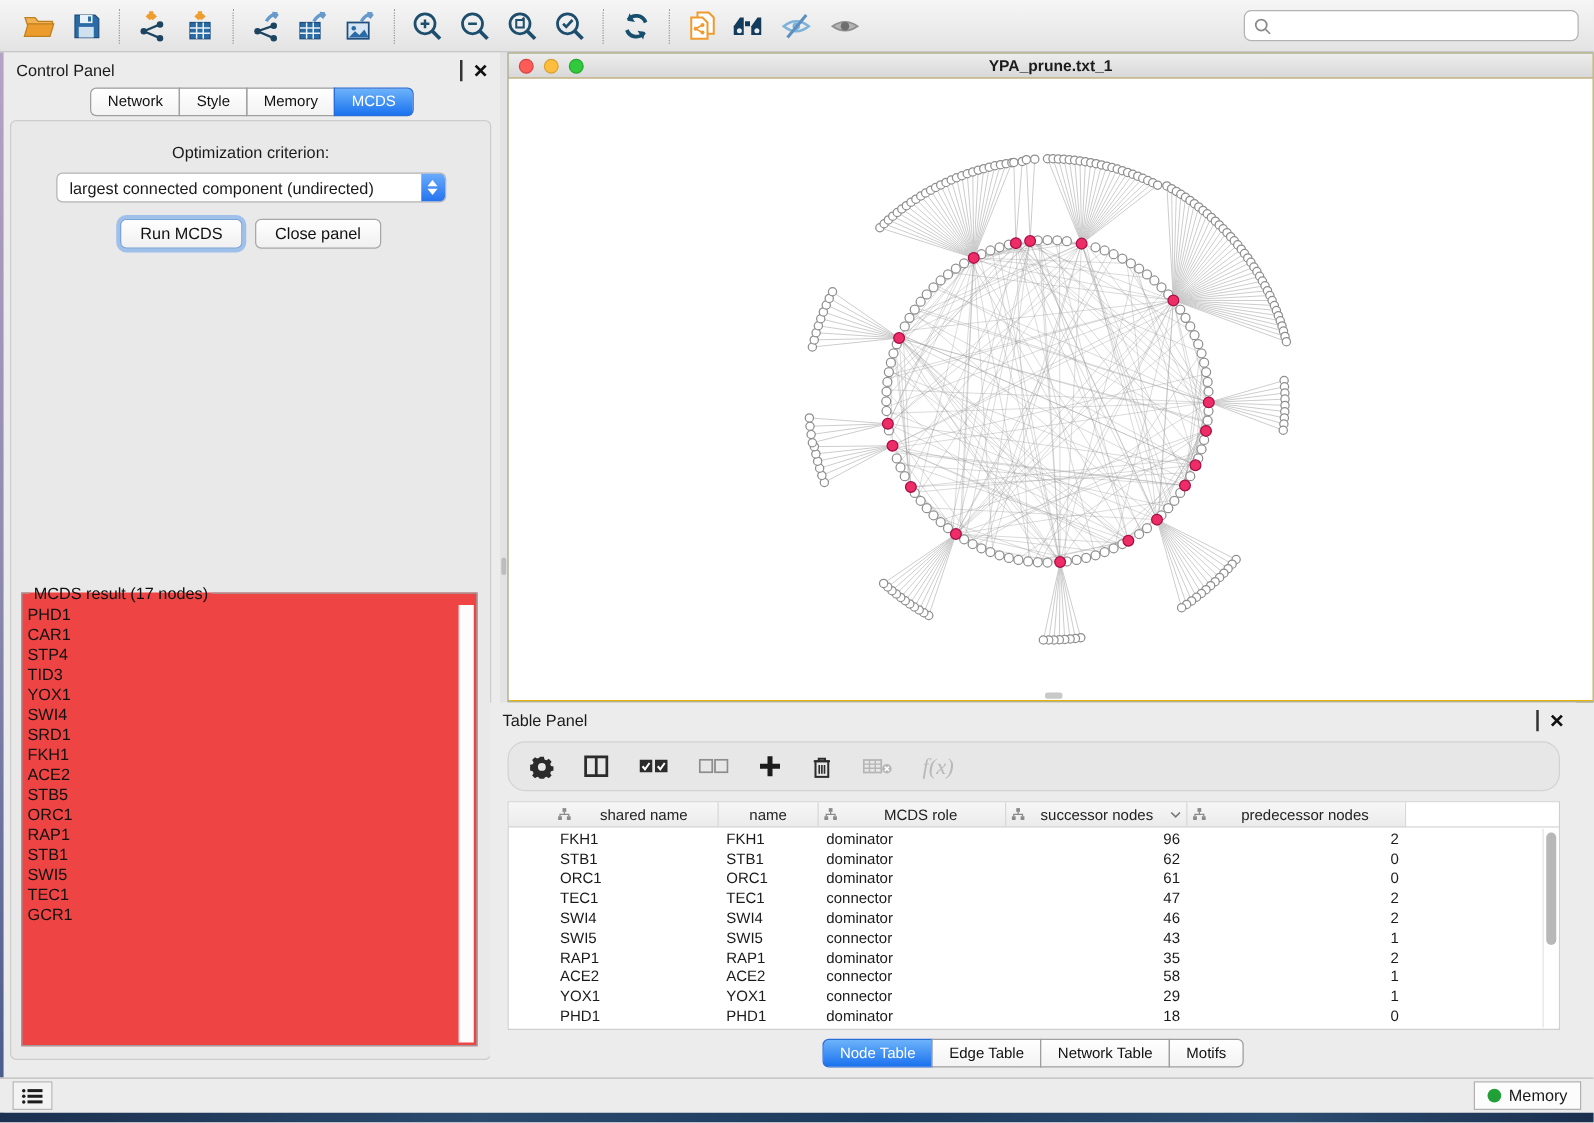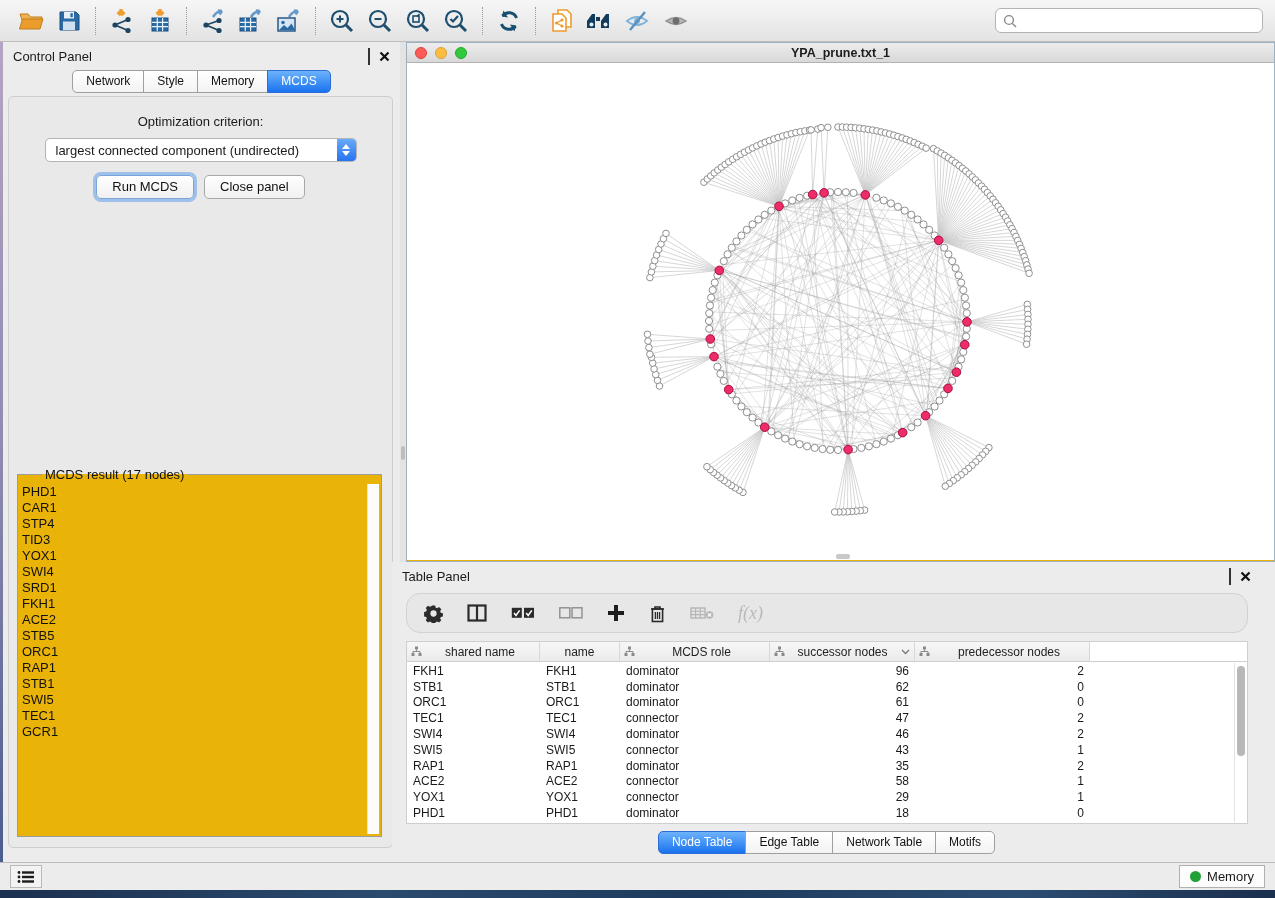--- a/index.html
+++ b/index.html
@@ -43,21 +43,21 @@
   .dropdown .dd-text { padding-left:10px; flex:1; white-space:nowrap; }
   .dd-stepper { width:19px; height:24px; background:linear-gradient(#6cadfc,#2271ef);
     display:flex; flex-direction:column; align-items:center; justify-content:center; gap:2px; border-radius:0 4px 4px 0; }
   .dd-up { width:0;height:0;border-left:4px solid transparent;border-right:4px solid transparent;border-bottom:5px solid #fff; }
   .dd-down { width:0;height:0;border-left:4px solid transparent;border-right:4px solid transparent;border-top:5px solid #fff; }
   .btn-row { display:flex; justify-content:center; gap:10px; margin-top:13px; }
   .push-btn { font-size:13px; font-family:"Liberation Sans",sans-serif; padding:3px 15px 4px;
     background:linear-gradient(#ffffff,#f0f0f0); border:1px solid #a8a8a8; border-radius:5px; color:#111; }
   .push-btn.focused { box-shadow:0 0 0 3px rgba(110,165,235,.6); border-color:#7aa5d8; }
   fieldset.result-box { position:absolute; left:8px; right:10px; top:370px; bottom:10px;
-    border:1px solid #9c9c9c; background:#eab308;padding-left:18px; }
+    border:1px solid #9c9c9c; background:#ef4444; }
   fieldset.result-box legend { font-size:13px; margin-left:6px; padding:0 3px; color:#111; }
   .result-list { position:absolute; inset:2px 15px 2px 4px; overflow:hidden; }
   .result-item { font-size:13px; line-height:16px; color:#111; }
   .result-scroll { position:absolute; top:2px; bottom:2px; right:2px; width:12px; background:#fcfcfc; border-left:1px solid #e4e4e4; }
 
   
   .vsplit { position:absolute; left:400px; top:42px; width:6px; height:820px; background:#e3e3e3; }
   .vsplit .grip { position:absolute; left:1px; top:404px; width:4px; height:14px; background:#bdbdbd; border-radius:2px; }
   .hgrip { position:absolute; left:427px; top:451px; width:14px; height:5px; background:#c9c9c9; border-radius:2px; }
 
@@ -85,21 +85,21 @@
   .data-table { position:absolute; left:14px; right:13px; top:79px; height:183px;
     background:#fff; border:1px solid #cfcfcf; }
   .dt-header { display:flex; height:20px; background:linear-gradient(#f7f7f7,#ebebeb); border-bottom:1px solid #cfcfcf; }
   .dt-hcell { display:flex; align-items:center; border-right:1px solid #d8d8d8; padding:0 4px; font-size:12px; color:#222; }
   .dt-hcell .hlabel { flex:1; text-align:center; }
   .dt-hcell.filler { border-right:none; background:#fff; }
   .dt-body { position:absolute; top:21px; bottom:0; left:0; right:14px; overflow:hidden; }
   .dt-row { display:flex; height:15.8px; align-items:center; }
   .dt-cell { font-size:12px; padding:0 6px; white-space:nowrap; }
   .num { text-align:right; }
-  .c0{width:133px;} .c1{width:80px;} .c2{width:150px;} .c3{width:145px;} .c4{width:175px;} .c5{flex:1;}
+  .c0{width:133px;margin-left:35px;} .c1{width:80px;} .c2{width:150px;} .c3{width:145px;} .c4{width:175px;} .c5{flex:1;}
   .dt-scroll { position:absolute; top:21px; bottom:1px; right:0; width:13px; background:#fff; border-left:1px solid #e3e3e3; }
   .dt-thumb { position:absolute; top:3px; left:2px; width:8px; height:90px; background:#b8b8b8; border-radius:4px; }
   .tp-tabs { position:absolute; left:0; right:0; top:269px; display:flex; justify-content:center; }
 
   
   .statusbar { position:absolute; left:0; top:862px; width:1275px; height:28px;
     background:#ececec; border-top:1px solid #bcbcbc; display:flex; align-items:center; padding:0 10px; }
   .sb-left-btn { width:32px; height:23px; background:#f3f3f3; border:1px solid #b9b9b9;
     display:flex; align-items:center; justify-content:center; }
   .memory-btn { margin-left:auto; height:23px; background:#fcfcfc; border:1px solid #b0b0b0;

